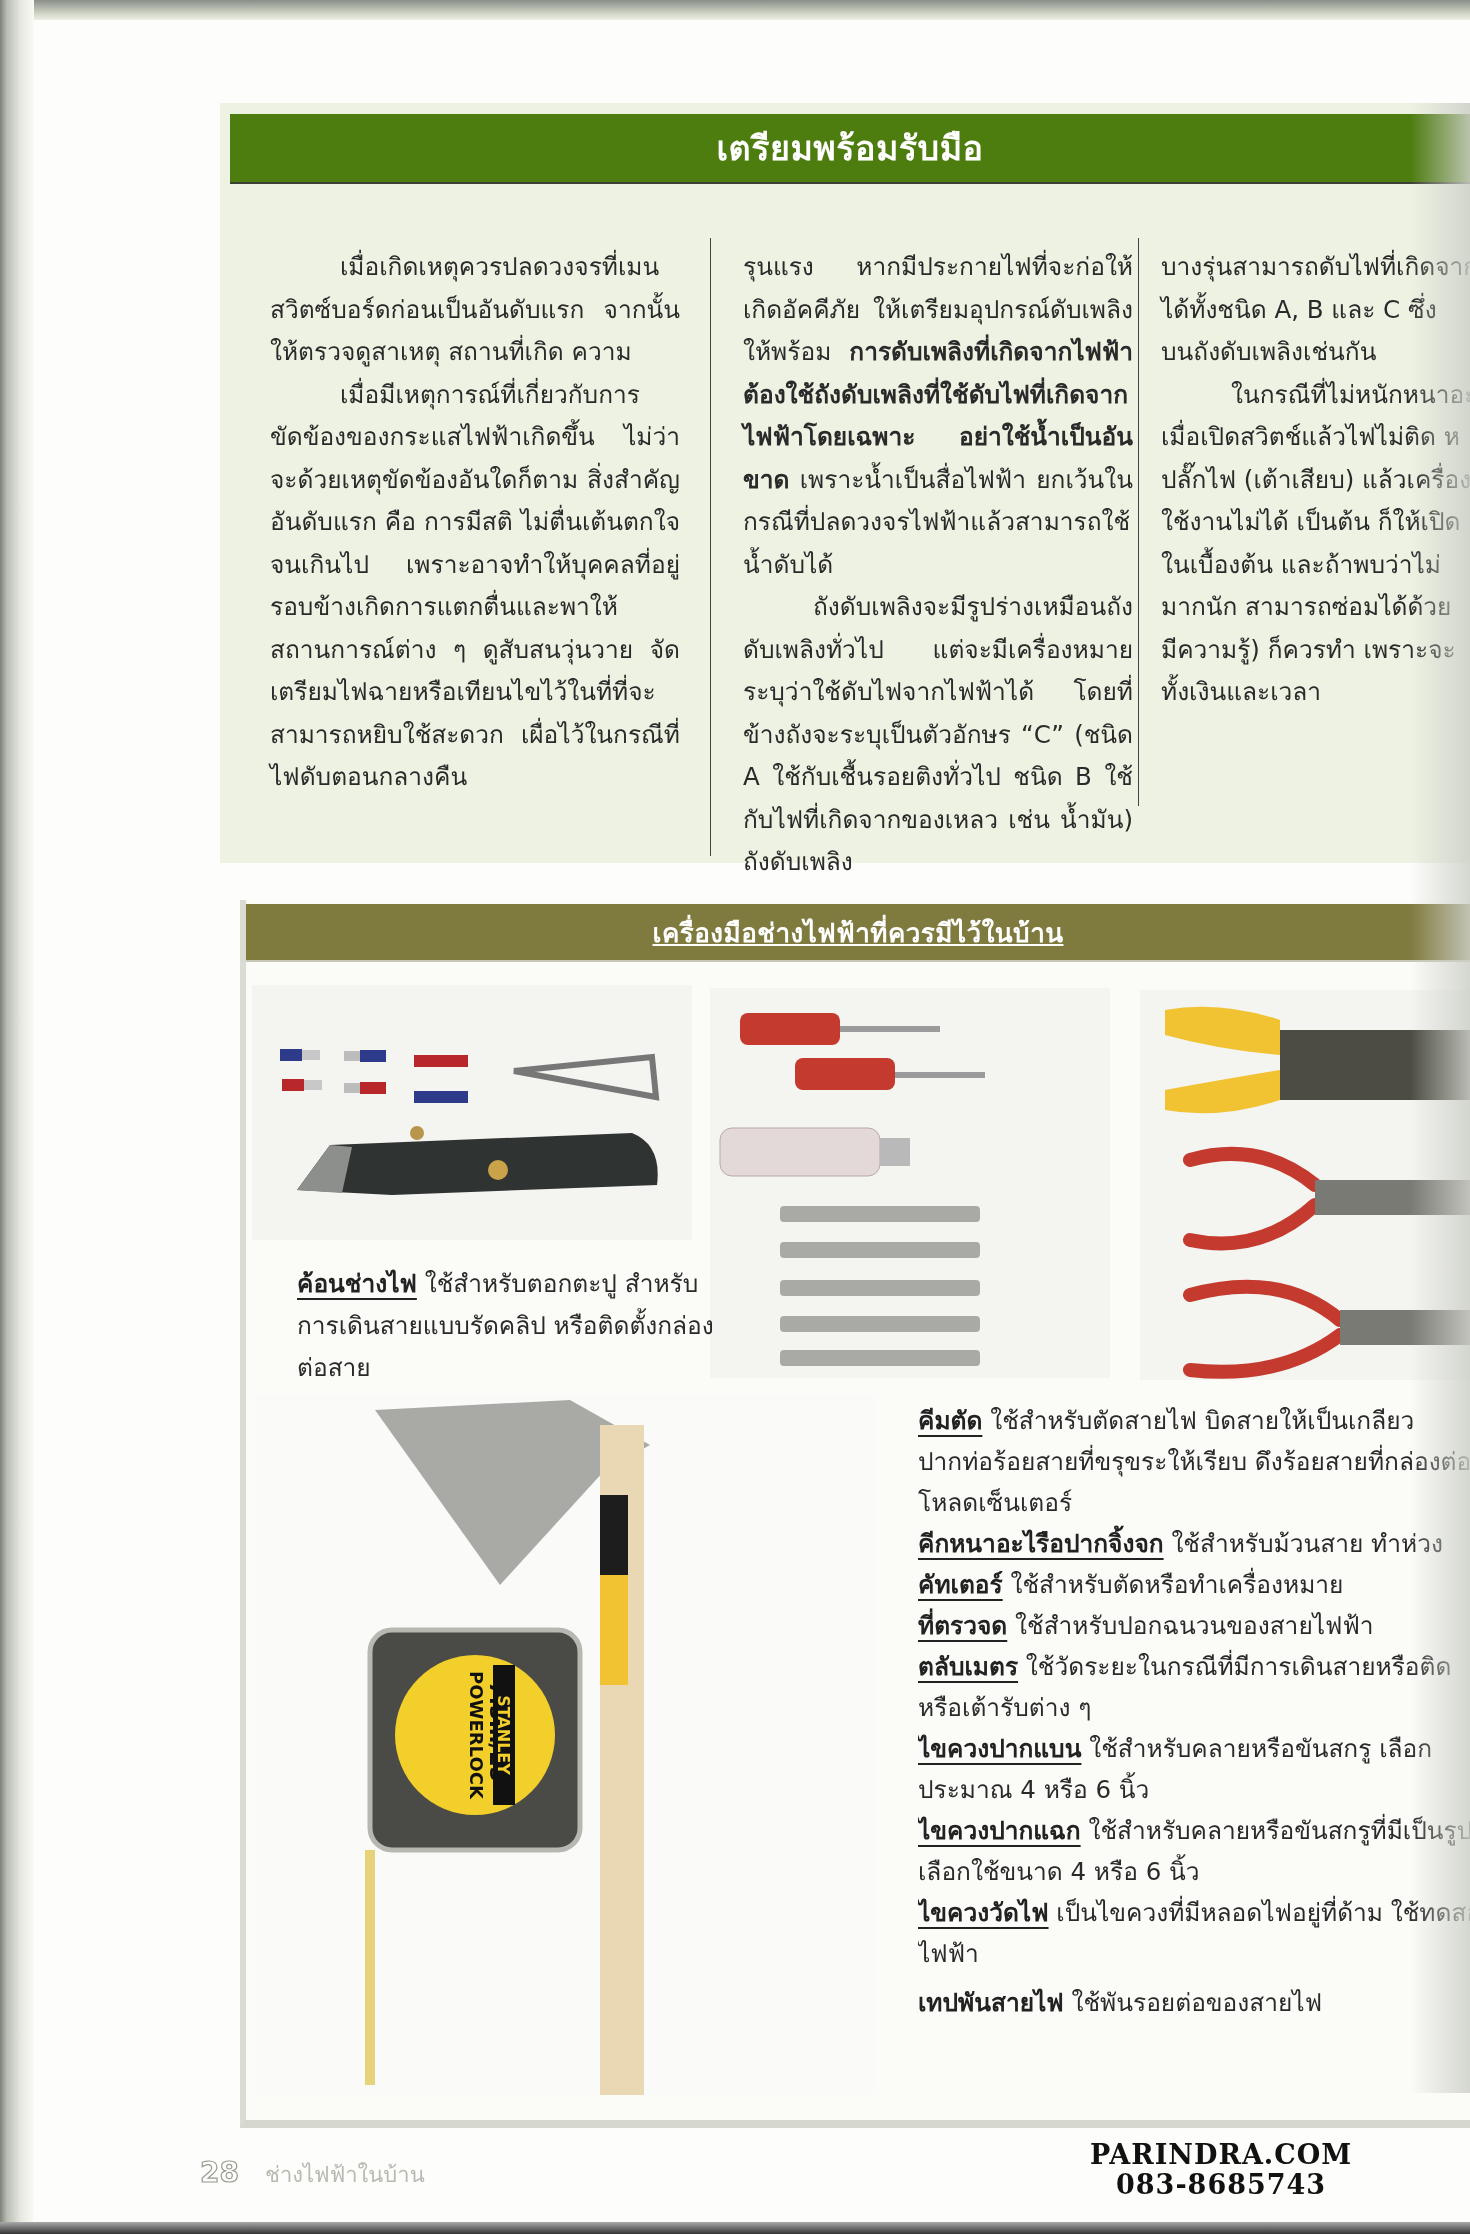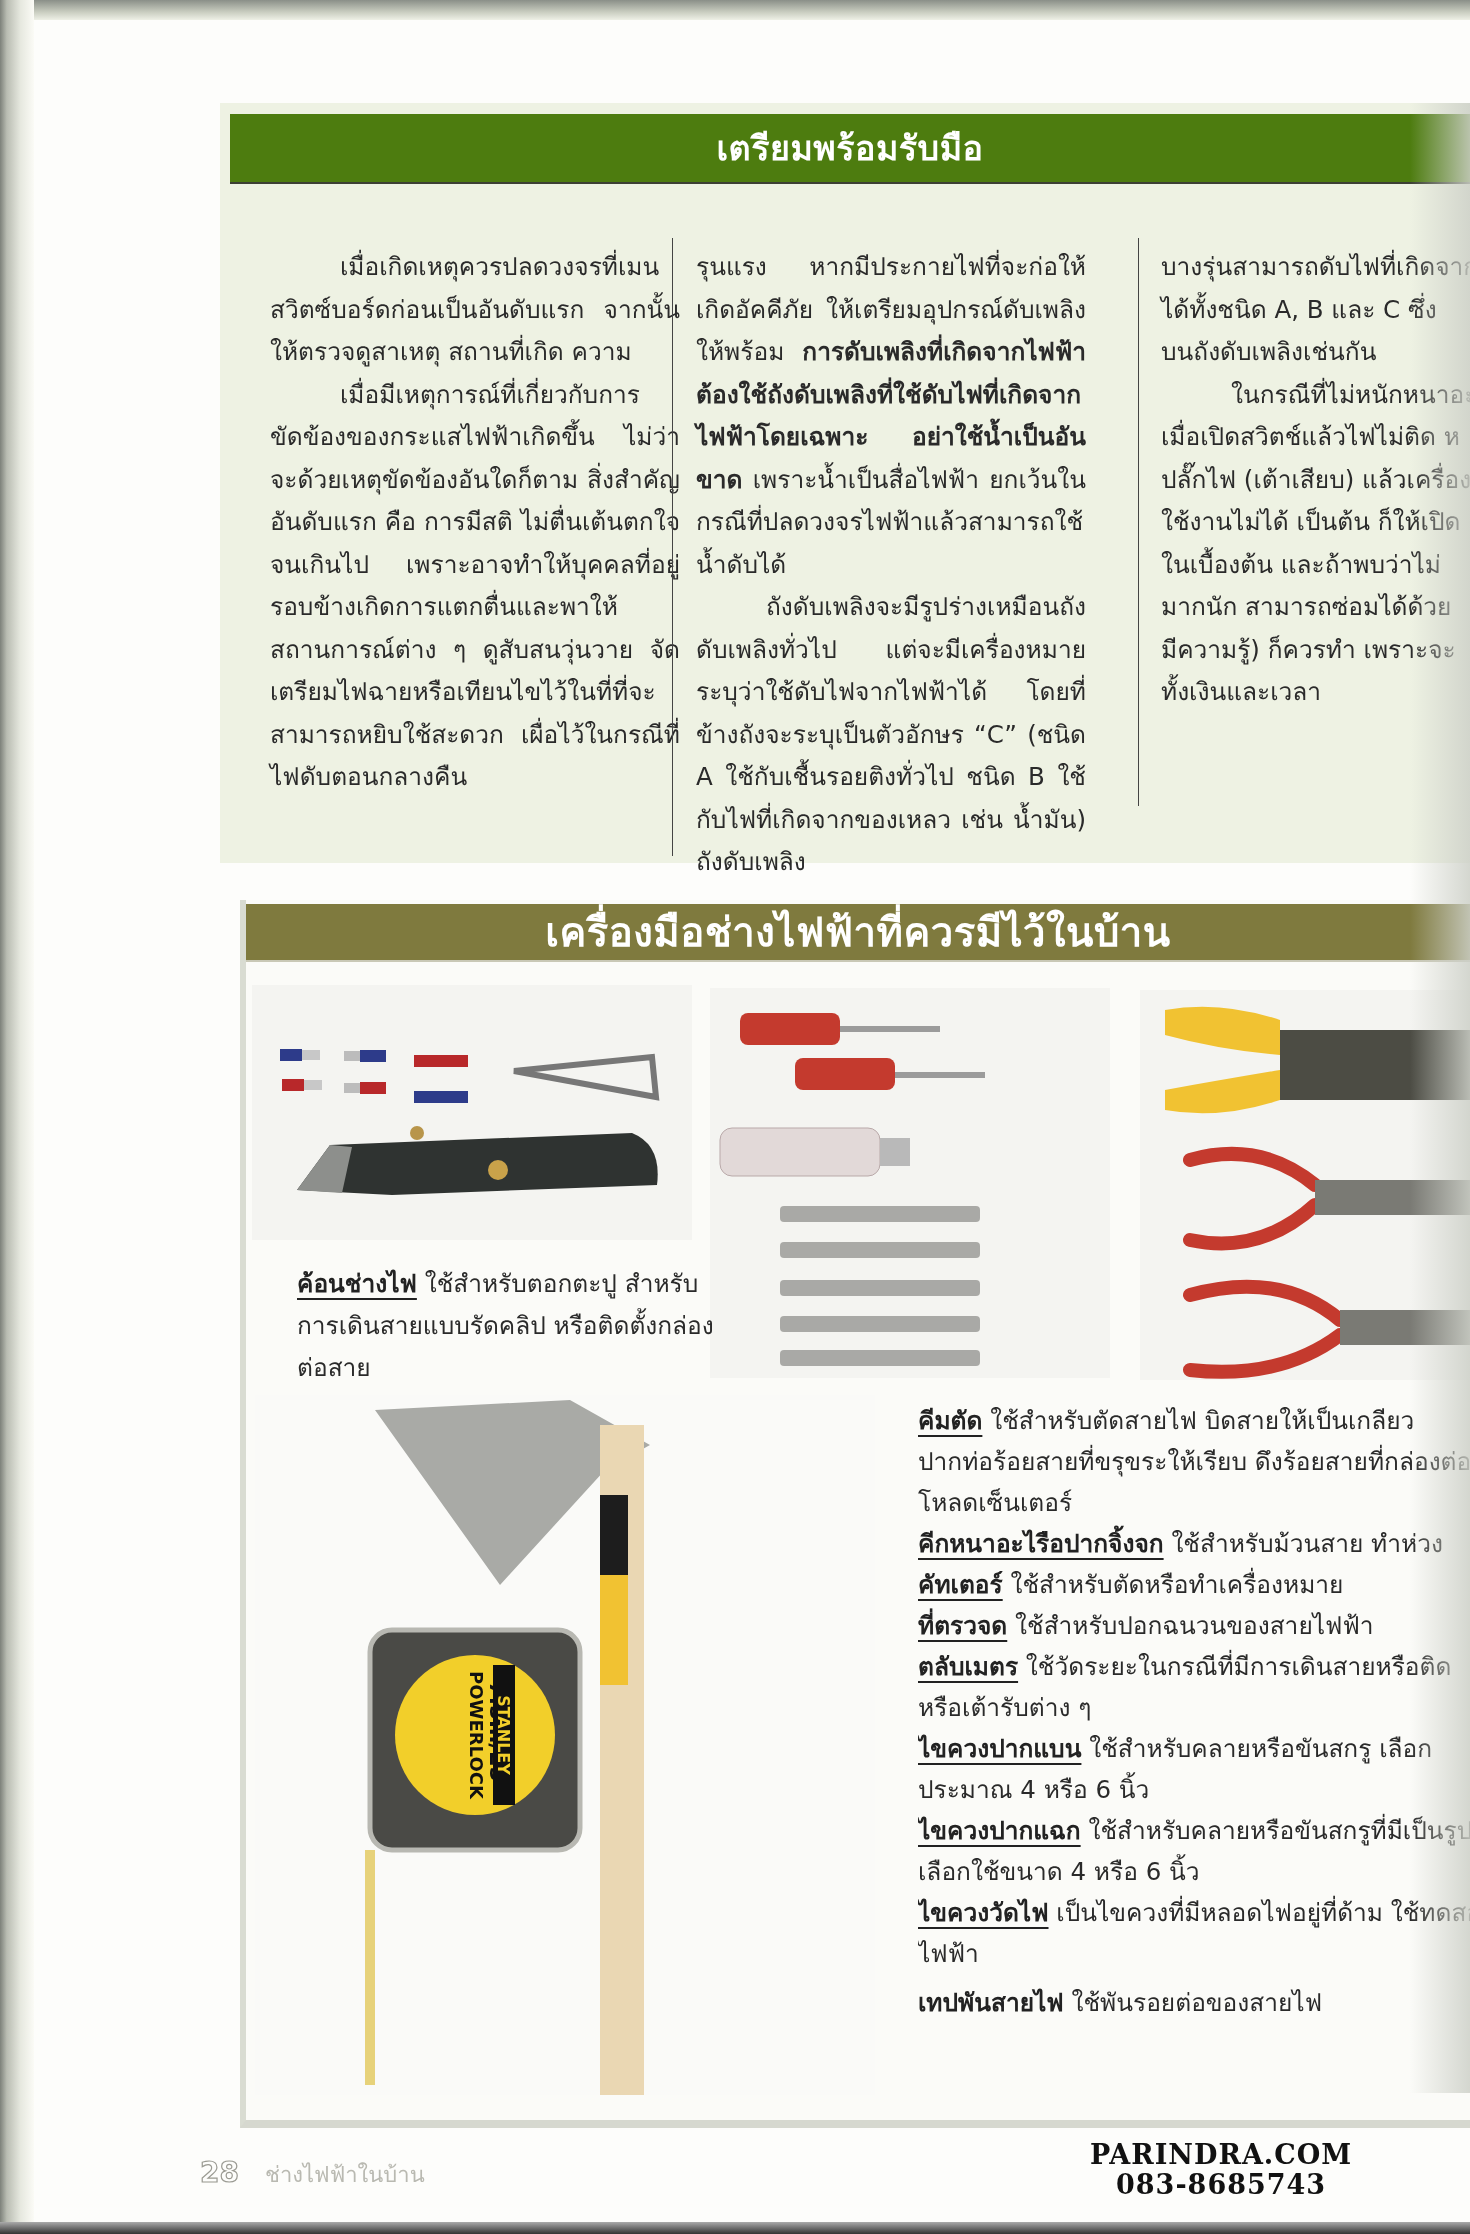--- a/index.html
+++ b/index.html
@@ -21,36 +21,36 @@
     background:#eef2e3; }
   .bar1 { position:absolute; left:230px; top:114px; width:1240px; height:68px;
     background:#4d7c0f; border-bottom:2px solid #3c4034;
     display:flex; align-items:center; justify-content:center; }
   .bar-title { color:#fff; font-weight:bold; font-size:34px; letter-spacing:0.5px;
     font-family:"DejaVu Sans", sans-serif; }
   .col { position:absolute; top:246px; font-size:24.5px; line-height:42.5px;
     color:#2a2a2a; }
   .col p { margin:0; text-align:justify; }
   .col1 { left:270px; width:410px; }
-  .col2 { left:672px; width:410px; border-left:1.5px solid #444; padding-left:3px; height:610px; top:238px; padding-top:8px; }
+  .col2 { left:710px; width:410px; border-left:1.5px solid #444; padding-left:12px; height:610px; top:238px; padding-top:8px; }
   .col2 .inner { padding-left:20px; }
   .col3 { left:1138px; width:340px; border-left:1.5px solid #444; height:560px; top:238px; padding-top:8px; overflow:hidden; }
   .col3 .inner { padding-left:22px; white-space:nowrap; }
   .indent { text-indent:70px; }
   .bold { font-weight:bold; }
   .fade { position:absolute; top:103px; right:0; width:60px; height:1990px;
     background:linear-gradient(90deg,rgba(255,255,255,0),rgba(205,208,200,0.85)); pointer-events:none; }
 
   
   .panel2 { position:absolute; left:240px; top:900px; width:1230px; height:1220px;
     background:#fbfbf8; border-left:6px solid #d9dcd2; border-bottom:8px solid #d6d8cf; }
   .bar2 { position:absolute; left:246px; top:904px; width:1224px; height:56px;
     background:#7f7a3e; display:flex; align-items:center; justify-content:center;
     border-bottom:2px solid #c9c8b6; }
-  .bar2 .bar-title { font-size:40px; }
+  .bar2 .bar-title { font-size:26px;text-decoration:underline; }
 
   .photo { position:absolute; background:#f4f4f1; }
   .photo-knife { left:252px; top:985px; width:440px; height:255px; }
   .photo-drivers { left:710px; top:988px; width:400px; height:390px; }
   .photo-pliers { left:1140px; top:990px; width:330px; height:390px; }
   .photo-tape { left:255px; top:1395px; width:620px; height:700px; background:#fafaf8; }
 
   .caption { position:absolute; font-size:24.5px; line-height:42px; color:#2a2a2a;margin-left:33px; }
   .cap-hammer { left:264px; top:1263px; width:420px; }
   .term { font-weight:bold; text-decoration:underline; text-underline-offset:6px; color:#222; }

